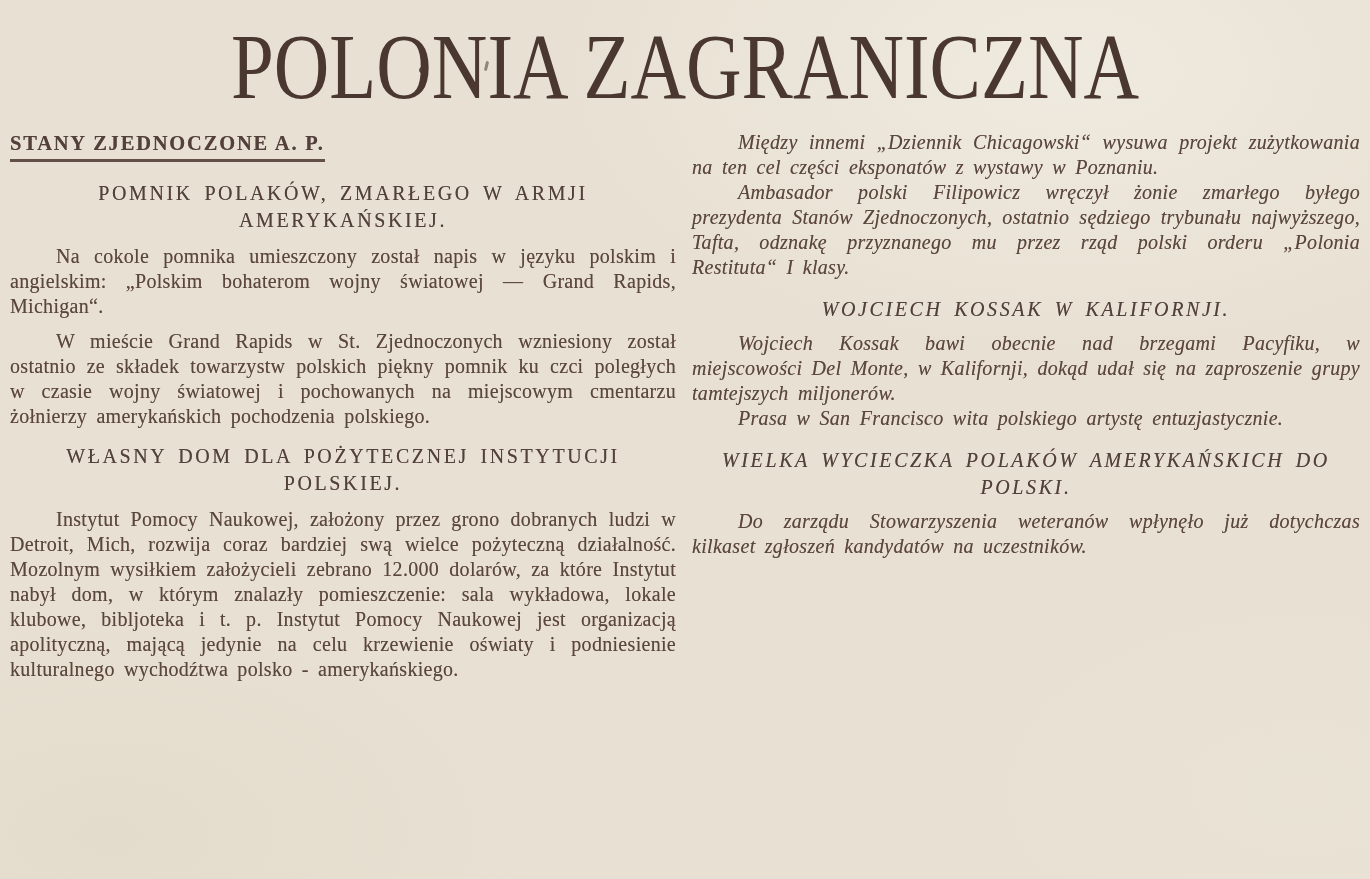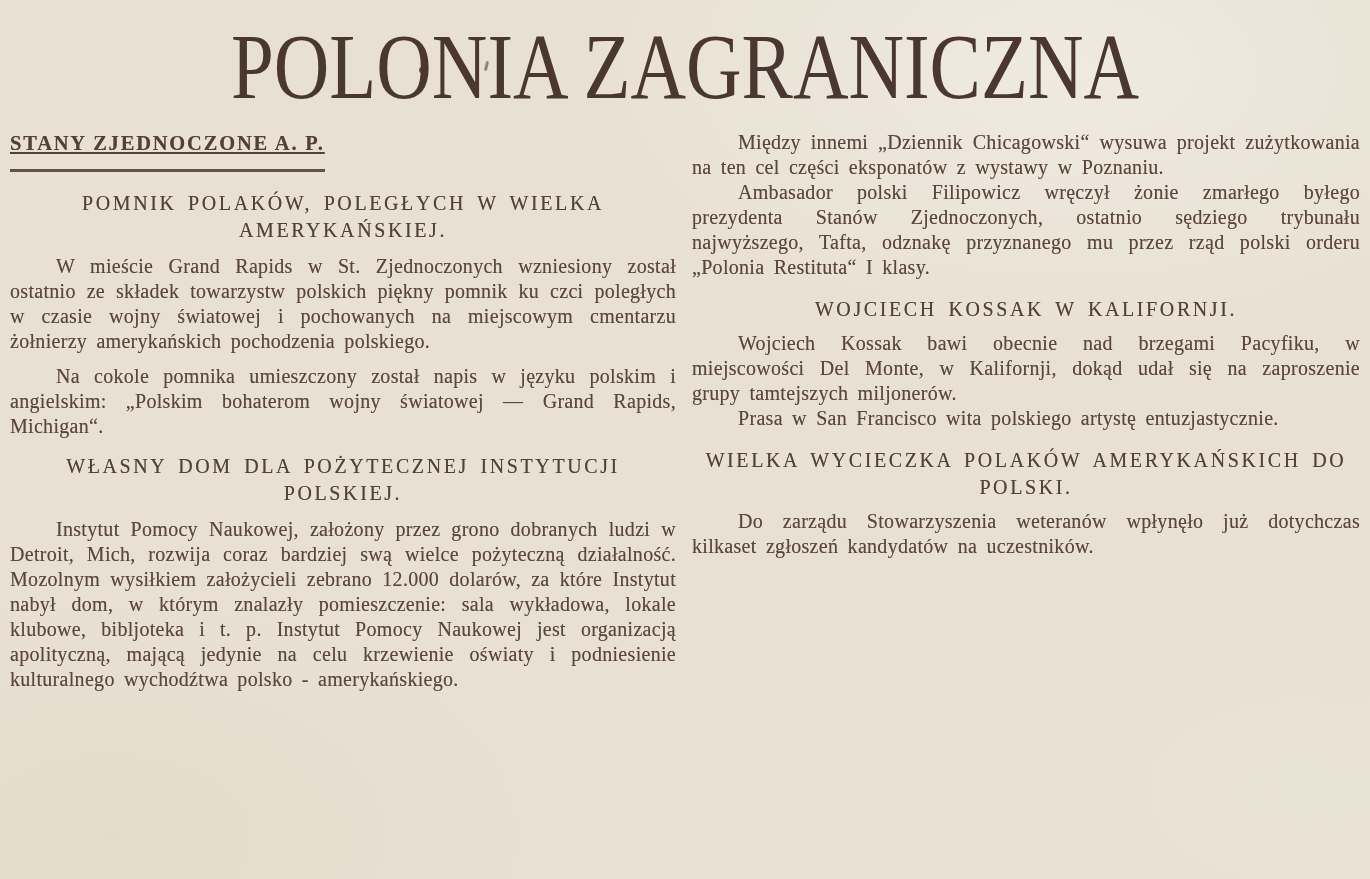--- a/index.html
+++ b/index.html
@@ -42,36 +42,35 @@
     left: 485px; top: 37px; width: 3px; height: 10px;
     transform: rotate(14deg);
     border-radius: 2px;
     opacity: 0.55;
   }
   .col {
     position: absolute;
     top: 130px;
   }
   .col-left  { left: 10px;  width: 666px; }
-  .col-right { left: 692px; width: 668px; }
+  .col-right { left: 692px; width: 668px; font-style: italic; }
 
   .kicker {
     margin: 0 0 18px 0;
     font-size: 20.5px;
     line-height: 26px;
     font-weight: bold;
     letter-spacing: 1.8px;
     color: #53403a;
     text-shadow: 0 0 0.6px rgba(83,64,58,0.6);
   }
   .kicker-text {
     display: inline-block;
     border-bottom: 3px solid rgba(83,64,58,0.9);
-    padding-bottom: 13px;
-    text-decoration: underline;
+    padding-bottom: 3px;
   }
   .headline {
     margin: 14px 0 10px 0;
     font-size: 20px;
     line-height: 27px;
     font-weight: normal;
     text-align: center;
     letter-spacing: 2.6px;
     word-spacing: 4px;
     color: #52403a;
@@ -102,23 +101,23 @@
       <text x="470" y="74" text-anchor="middle" font-family="Liberation Serif, DejaVu Serif, serif" font-size="94" fill="#4a3830" textLength="908" lengthAdjust="spacingAndGlyphs">POLONIA ZAGRANICZNA</text>
     </svg>
     <span class="artifact dot"></span>
     <span class="artifact tick"></span>
   </header>
 
   <section class="col col-left">
     <h2 class="kicker"><span class="kicker-text">STANY ZJEDNOCZONE A. P.</span></h2>
 
     <article class="article">
-      <h3 class="headline">POMNIK POLAKÓW, POLEGŁYCH W WIELKA AMERYKAŃSKIEJ.</h3>
+      <h3 class="headline">POMNIK POLAKÓW, ZMARŁEGO W ARMJI AMERYKAŃSKIEJ.</h3>
+      <p class="body-text">Na cokole pomnika umieszczony został napis w języku polskim i angielskim: „Polskim bohaterom wojny światowej — Grand Rapids, Michigan“.</p>
       <p class="body-text">W mieście Grand Rapids w St. Zjednoczonych wzniesiony został ostatnio ze składek towarzystw polskich piękny pomnik ku czci poległych w czasie wojny światowej i pochowanych na miejscowym cmentarzu żołnierzy amerykańskich pochodzenia polskiego.</p>
-      <p class="body-text">Na cokole pomnika umieszczony został napis w języku polskim i angielskim: „Polskim bohaterom wojny światowej — Grand Rapids, Michigan“.</p>
     </article>
 
     <article class="article">
       <h3 class="headline">WŁASNY DOM DLA POŻYTECZNEJ INSTYTUCJI POLSKIEJ.</h3>
       <p class="body-text">Instytut Pomocy Naukowej, założony przez grono dobranych ludzi w Detroit, Mich, rozwija coraz bardziej swą wielce pożyteczną działalność. Mozolnym wysiłkiem założycieli zebrano 12.000 dolarów, za które Instytut nabył dom, w którym znalazły pomieszczenie: sala wykładowa, lokale klubowe, bibljoteka i t. p. Instytut Pomocy Naukowej jest organizacją apolityczną, mającą jedynie na celu krzewienie oświaty i podniesienie kulturalnego wychodźtwa polsko - amerykańskiego.</p>
     </article>
 
   </section>
 
   <section class="col col-right">

